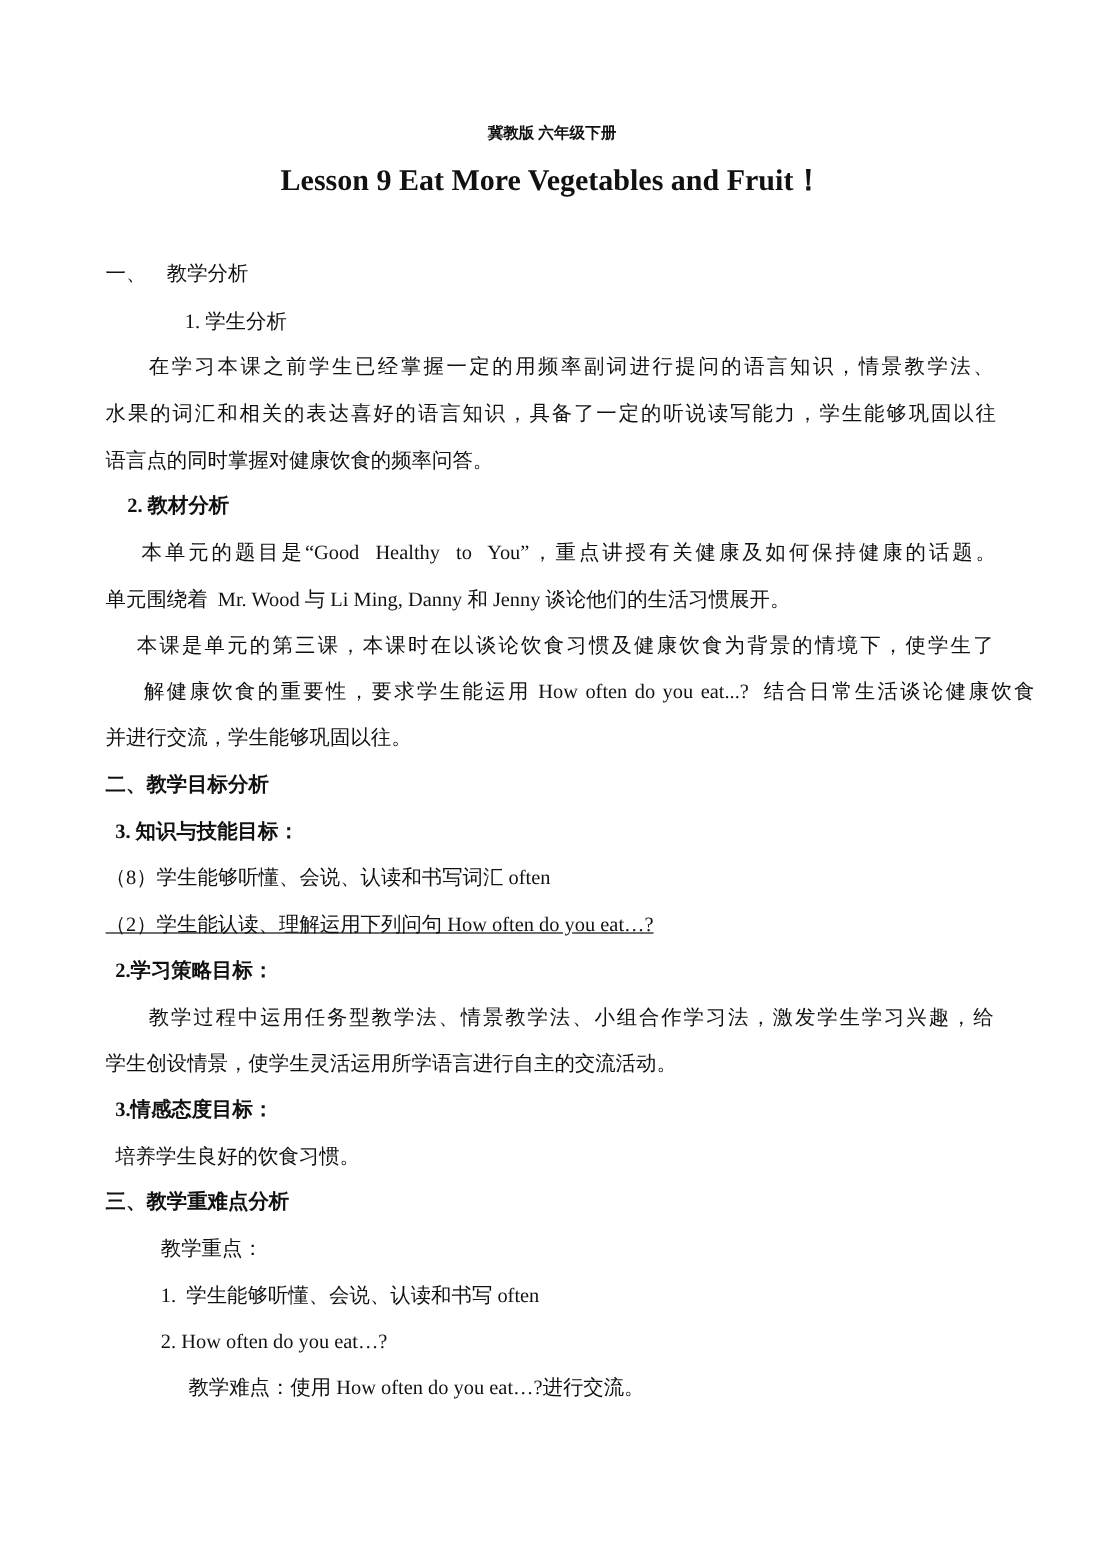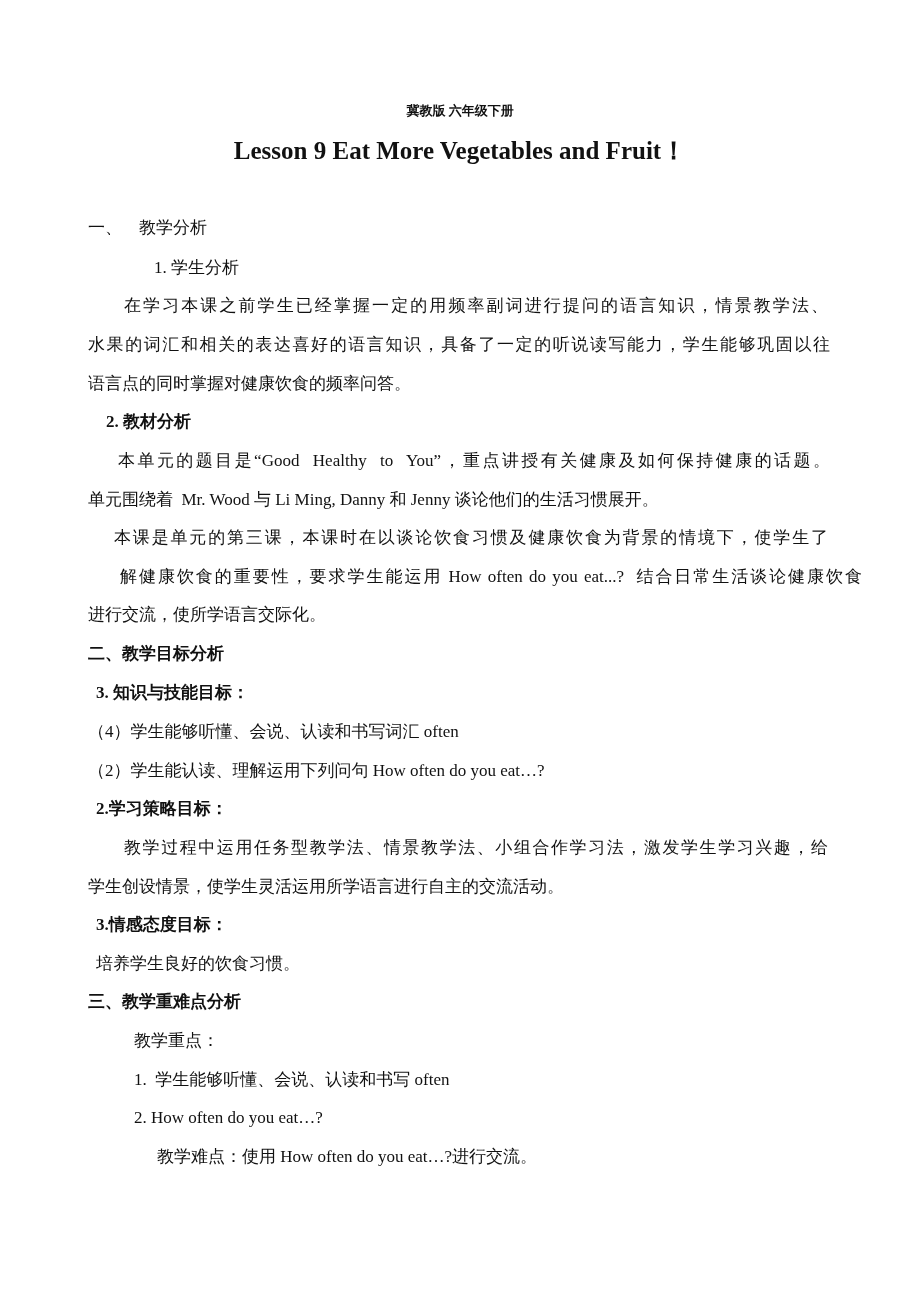--- a/index.html
+++ b/index.html
@@ -25,26 +25,26 @@
   <div class="line" style="left:106px; top:257px;margin-left:48px;">1.  学生分析</div>
   <div class="line justify" style="left:124px; top:295px; width:704px;">在学习本课之前学生已经掌握一定的用频率副词进行提问的语言知识，情景教学法、</div>
   <div class="line justify" style="left:88px; top:334px;">水果的词汇和相关的表达喜好的语言知识，具备了一定的听说读写能力，学生能够巩固以往</div>
   <div class="line" style="left:88px; top:373px;">语言点的同时掌握对健康饮食的频率问答。</div>
 
   <div class="line bold" style="left:106px; top:411px;">2. 教材分析</div>
   <div class="line justify" style="left:118px; top:450px; width:712px; white-space:pre;">本单元的题目是“Good  Healthy  to  You”，重点讲授有关健康及如何保持健康的话题。</div>
   <div class="line" style="left:88px; top:489px; white-space:pre;">单元围绕着  Mr. Wood 与 Li Ming, Danny 和 Jenny 谈论他们的生活习惯展开。</div>
   <div class="line justify" style="left:114px; top:527px; width:714px;">本课是单元的第三课，本课时在以谈论饮食习惯及健康饮食为背景的情境下，使学生了</div>
   <div class="line justify" style="left:88px; top:566px; white-space:pre;margin-left:32px;">解健康饮食的重要性，要求学生能运用 How often do you eat...?  结合日常生活谈论健康饮食</div>
-  <div class="line" style="left:88px; top:604px;">进行交流，使所学语言交际化。</div>
+  <div class="line" style="left:88px; top:604px;">并进行交流，学生能够巩固以往。</div>
 
   <div class="line bold" style="left:88px; top:643px;">二、教学目标分析</div>
   <div class="line bold" style="left:96px; top:682px;">3.  知识与技能目标：</div>
-  <div class="line" style="left:88px; top:721px;">（4）学生能够听懂、会说、认读和书写词汇 often</div>
-  <div class="line" style="left:88px; top:760px;">（2）学生能认读、理解运用下列问句 How often do you eat…?</div>
+  <div class="line" style="left:88px; top:721px;">（8）学生能够听懂、会说、认读和书写词汇 often</div>
+  <div class="line" style="left:88px; top:760px;text-decoration:underline;">（2）学生能认读、理解运用下列问句 How often do you eat…?</div>
   <div class="line bold" style="left:96px; top:798px;">2.学习策略目标：</div>
   <div class="line justify" style="left:124px; top:837px; width:704px;">教学过程中运用任务型教学法、情景教学法、小组合作学习法，激发学生学习兴趣，给</div>
   <div class="line" style="left:88px; top:876px;">学生创设情景，使学生灵活运用所学语言进行自主的交流活动。</div>
   <div class="line bold" style="left:96px; top:914px;">3.情感态度目标：</div>
   <div class="line" style="left:96px; top:953px;">培养学生良好的饮食习惯。</div>
 
   <div class="line bold" style="left:88px; top:991px;">三、教学重难点分析</div>
   <div class="line" style="left:134px; top:1030px;">教学重点：</div>
   <div class="line" style="left:134px; top:1069px; white-space:pre;">1.  学生能够听懂、会说、认读和书写 often</div>
   <div class="line" style="left:134px; top:1107px;">2. How often do you eat…?</div>

